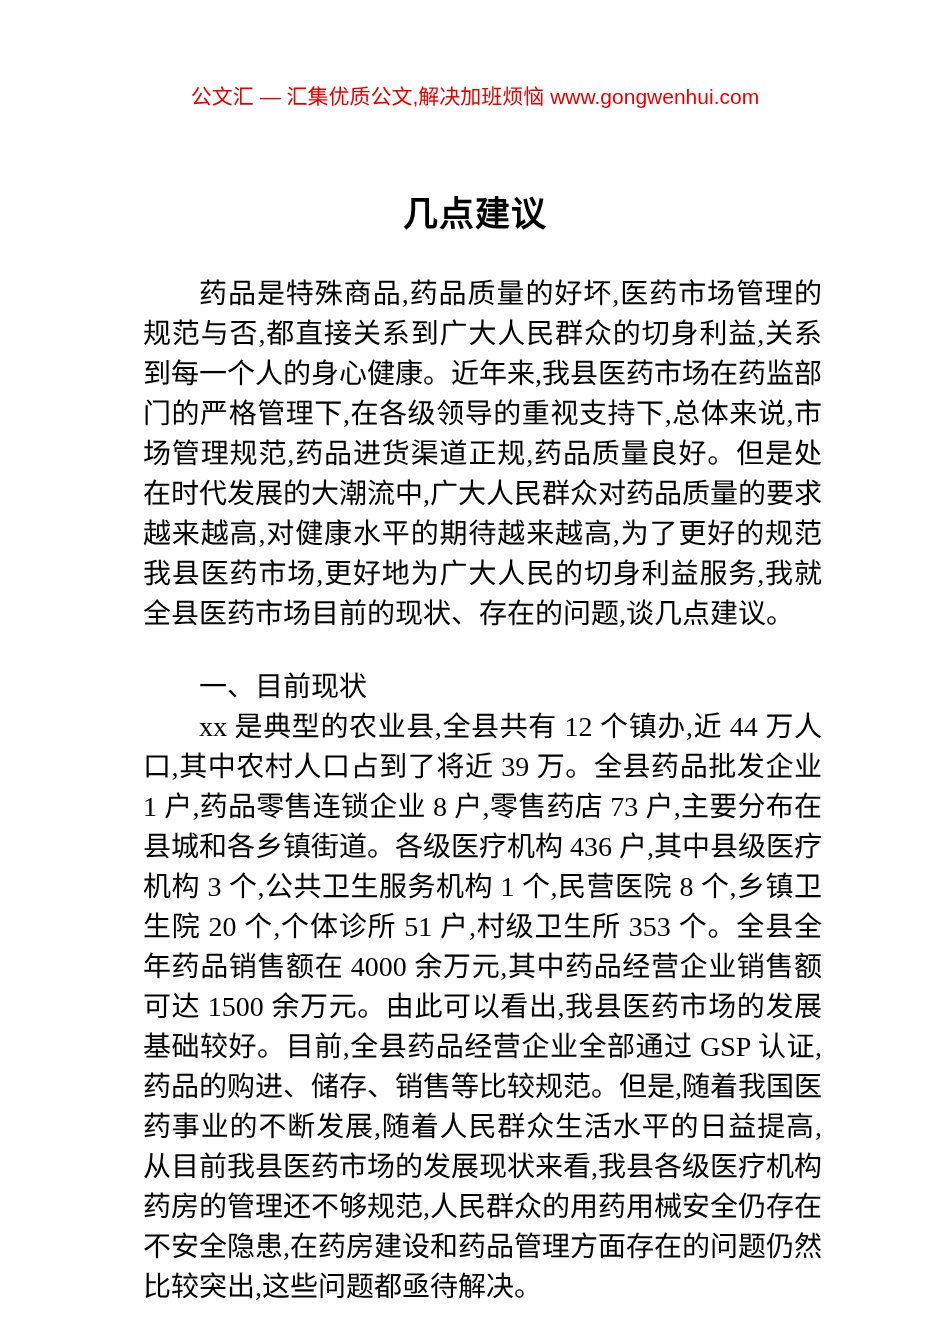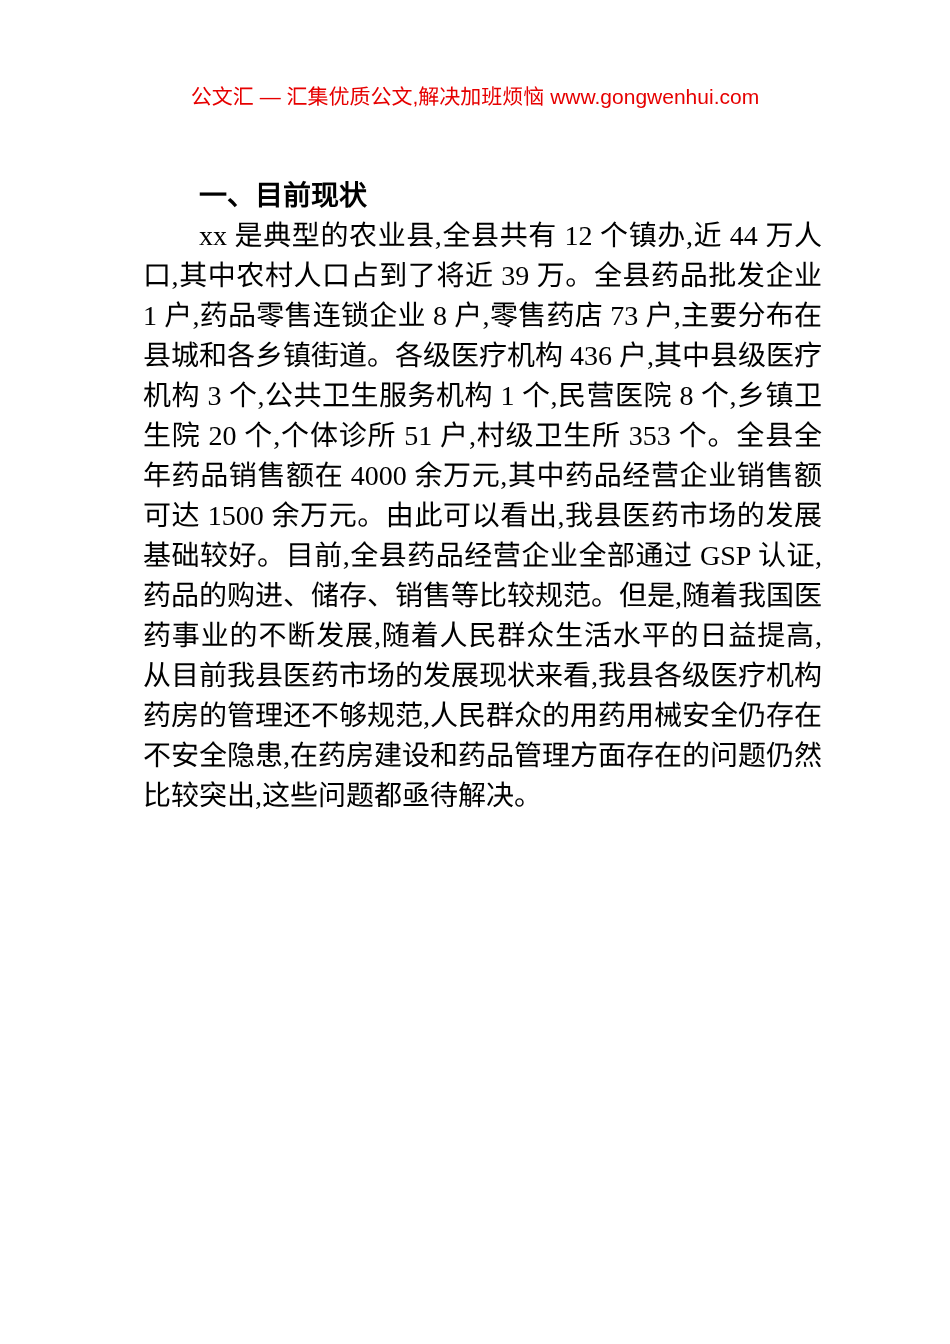--- a/index.html
+++ b/index.html
@@ -48,31 +48,34 @@
     text-justify: inter-ideograph;
     color: #000000;
   }
   .para {
     margin: 0;
     padding: 0;
     text-indent: 2em;
     word-break: break-all;
   }
   .para.section-heading {
-    font-weight: 700;
+    font-weight: 400;
+    margin-top: 33px;
   }
 </style>
 </head>
 <body>
 
 <div class="page">
 
   <div class="watermark">公文汇 — 汇集优质公文,解决加班烦恼 www.gongwenhui.com</div>
 
   <h1 class="doc-title">
+    <span class="title-line">几点建议</span>
   </h1>
 
   <div class="content">
+    <p class="para">药品是特殊商品,药品质量的好坏,医药市场管理的规范与否,都直接关系到广大人民群众的切身利益,关系到每一个人的身心健康。近年来,我县医药市场在药监部门的严格管理下,在各级领导的重视支持下,总体来说,市场管理规范,药品进货渠道正规,药品质量良好。但是处在时代发展的大潮流中,广大人民群众对药品质量的要求越来越高,对健康水平的期待越来越高,为了更好的规范我县医药市场,更好地为广大人民的切身利益服务,我就全县医药市场目前的现状、存在的问题,谈几点建议。</p>
     <p class="para section-heading">一、目前现状</p>
     <p class="para">xx 是典型的农业县,全县共有 12 个镇办,近 44 万人口,其中农村人口占到了将近 39 万。全县药品批发企业 1 户,药品零售连锁企业 8 户,零售药店 73 户,主要分布在县城和各乡镇街道。各级医疗机构 436 户,其中县级医疗机构 3 个,公共卫生服务机构 1 个,民营医院 8 个,乡镇卫生院 20 个,个体诊所 51 户,村级卫生所 353 个。全县全年药品销售额在 4000 余万元,其中药品经营企业销售额可达 1500 余万元。由此可以看出,我县医药市场的发展基础较好。目前,全县药品经营企业全部通过 GSP 认证,药品的购进、储存、销售等比较规范。但是,随着我国医药事业的不断发展,随着人民群众生活水平的日益提高,从目前我县医药市场的发展现状来看,我县各级医疗机构药房的管理还不够规范,人民群众的用药用械安全仍存在不安全隐患,在药房建设和药品管理方面存在的问题仍然比较突出,这些问题都亟待解决。</p>
   </div>
 
 </div>
 
 </body></html>

